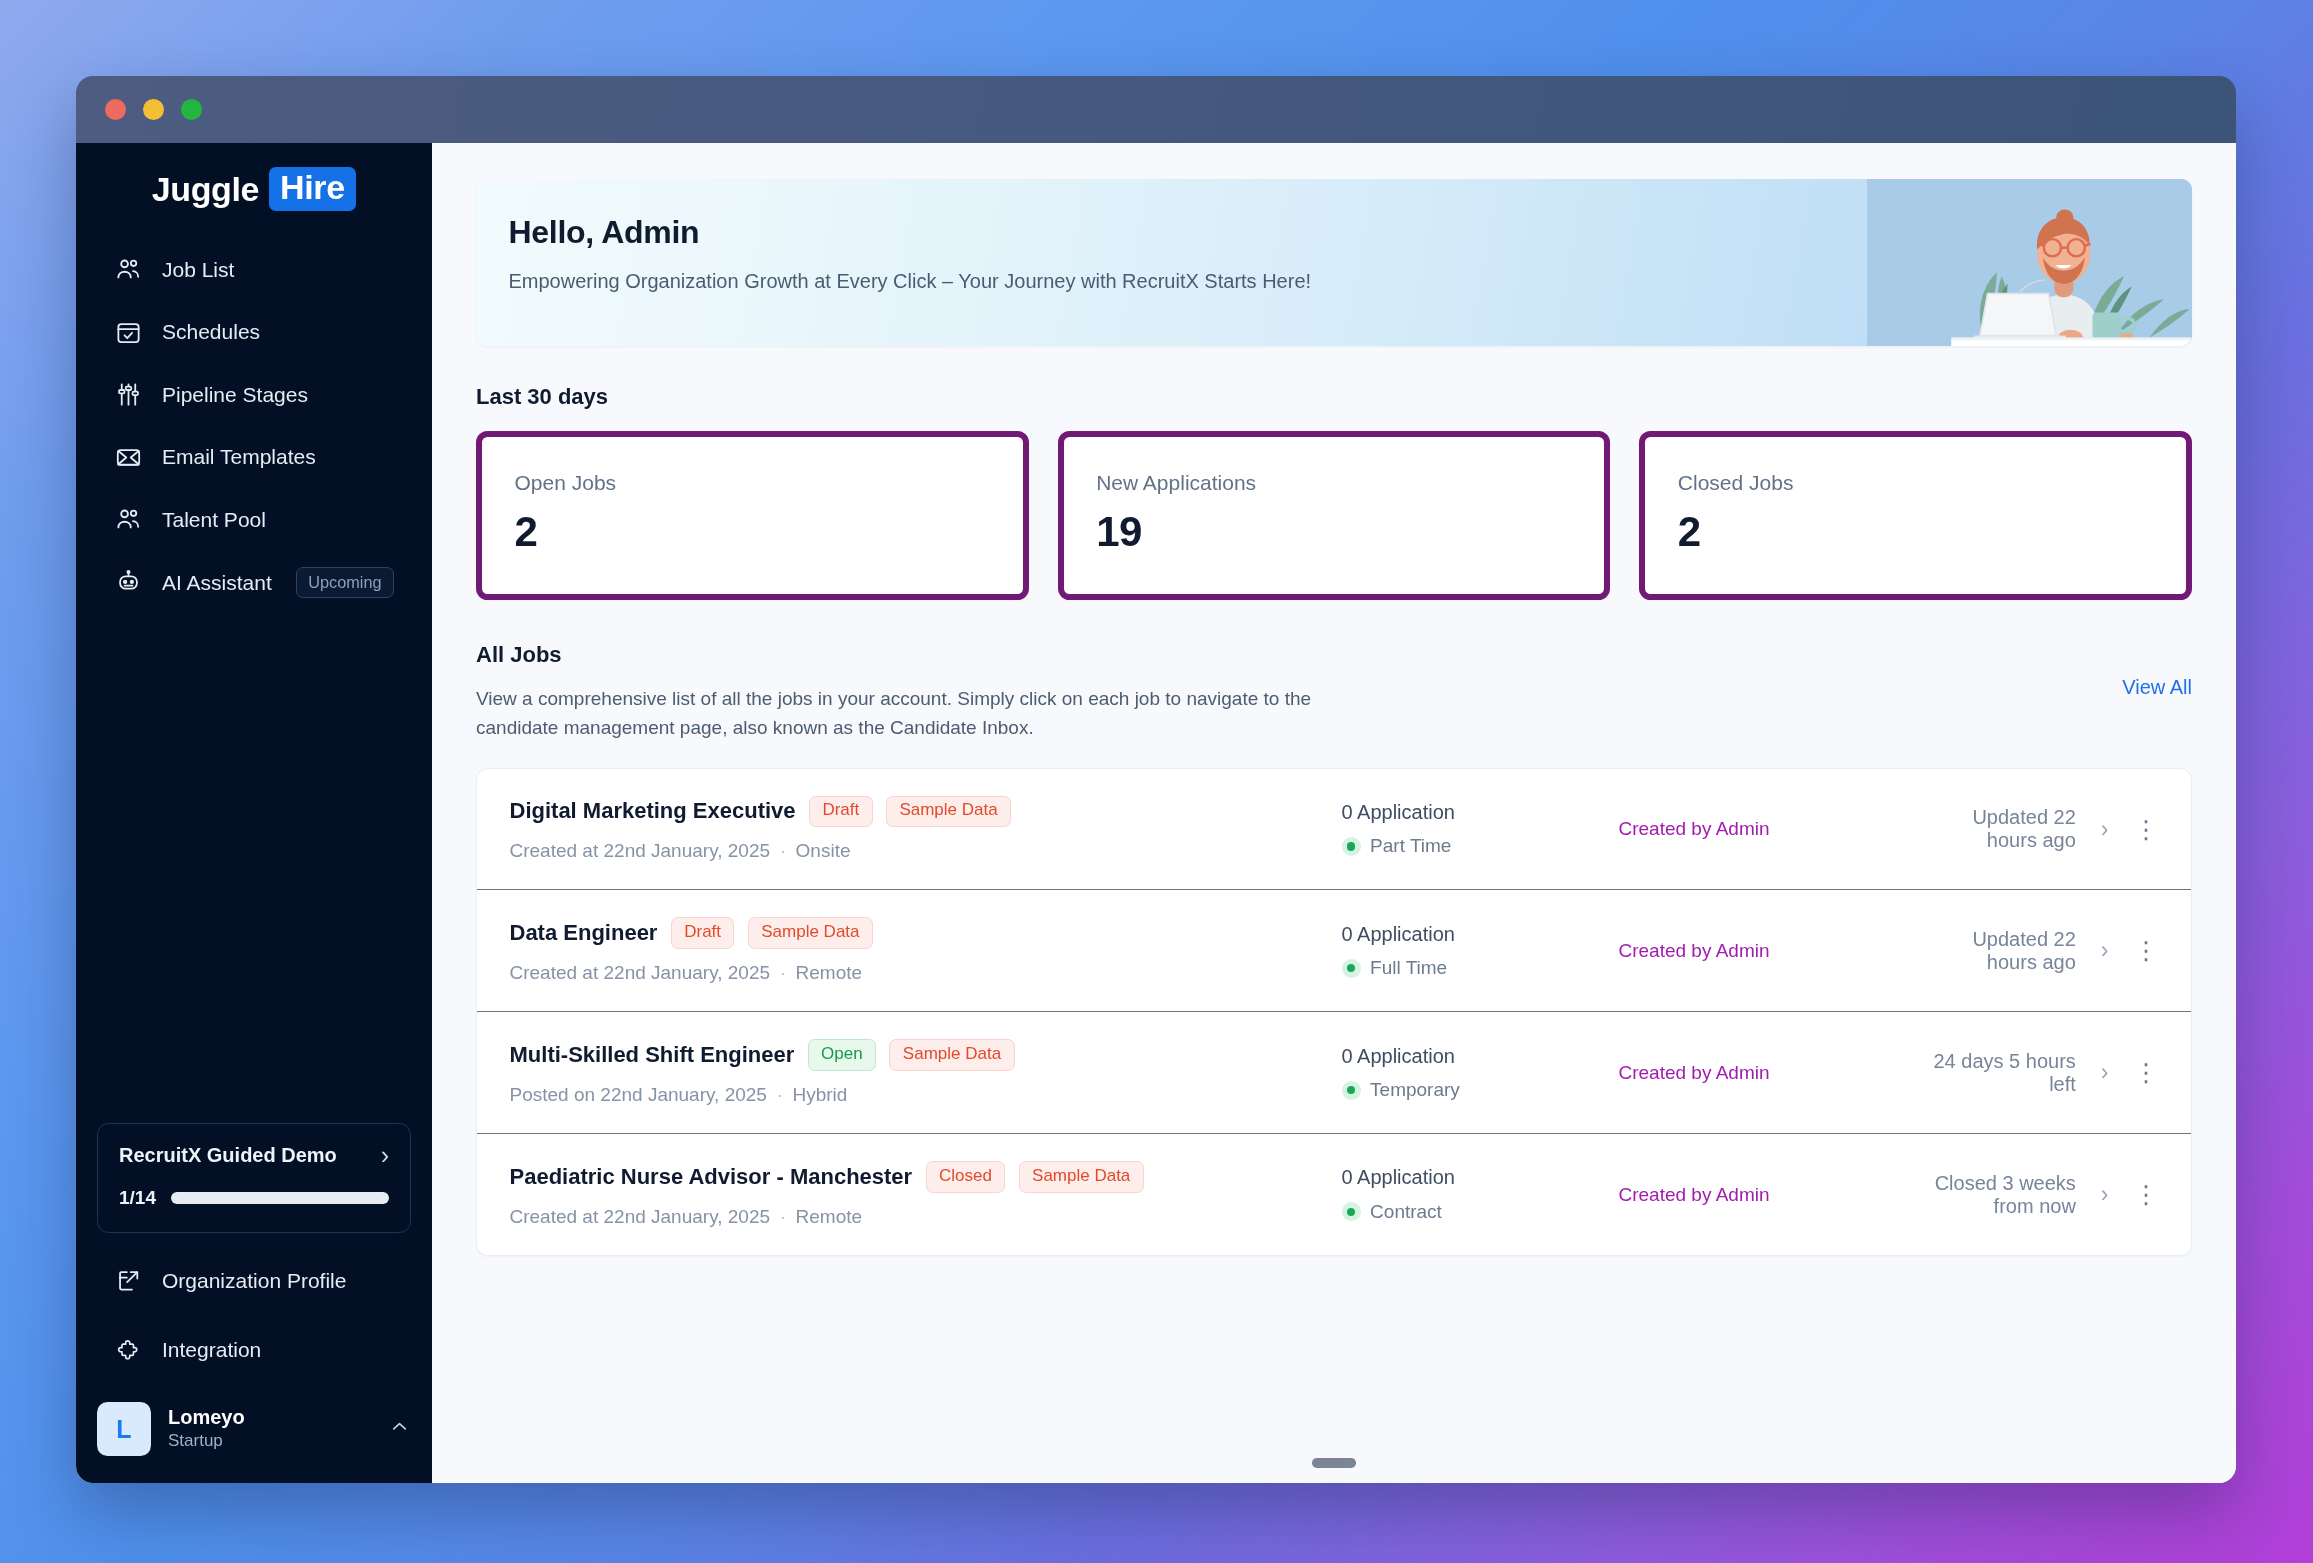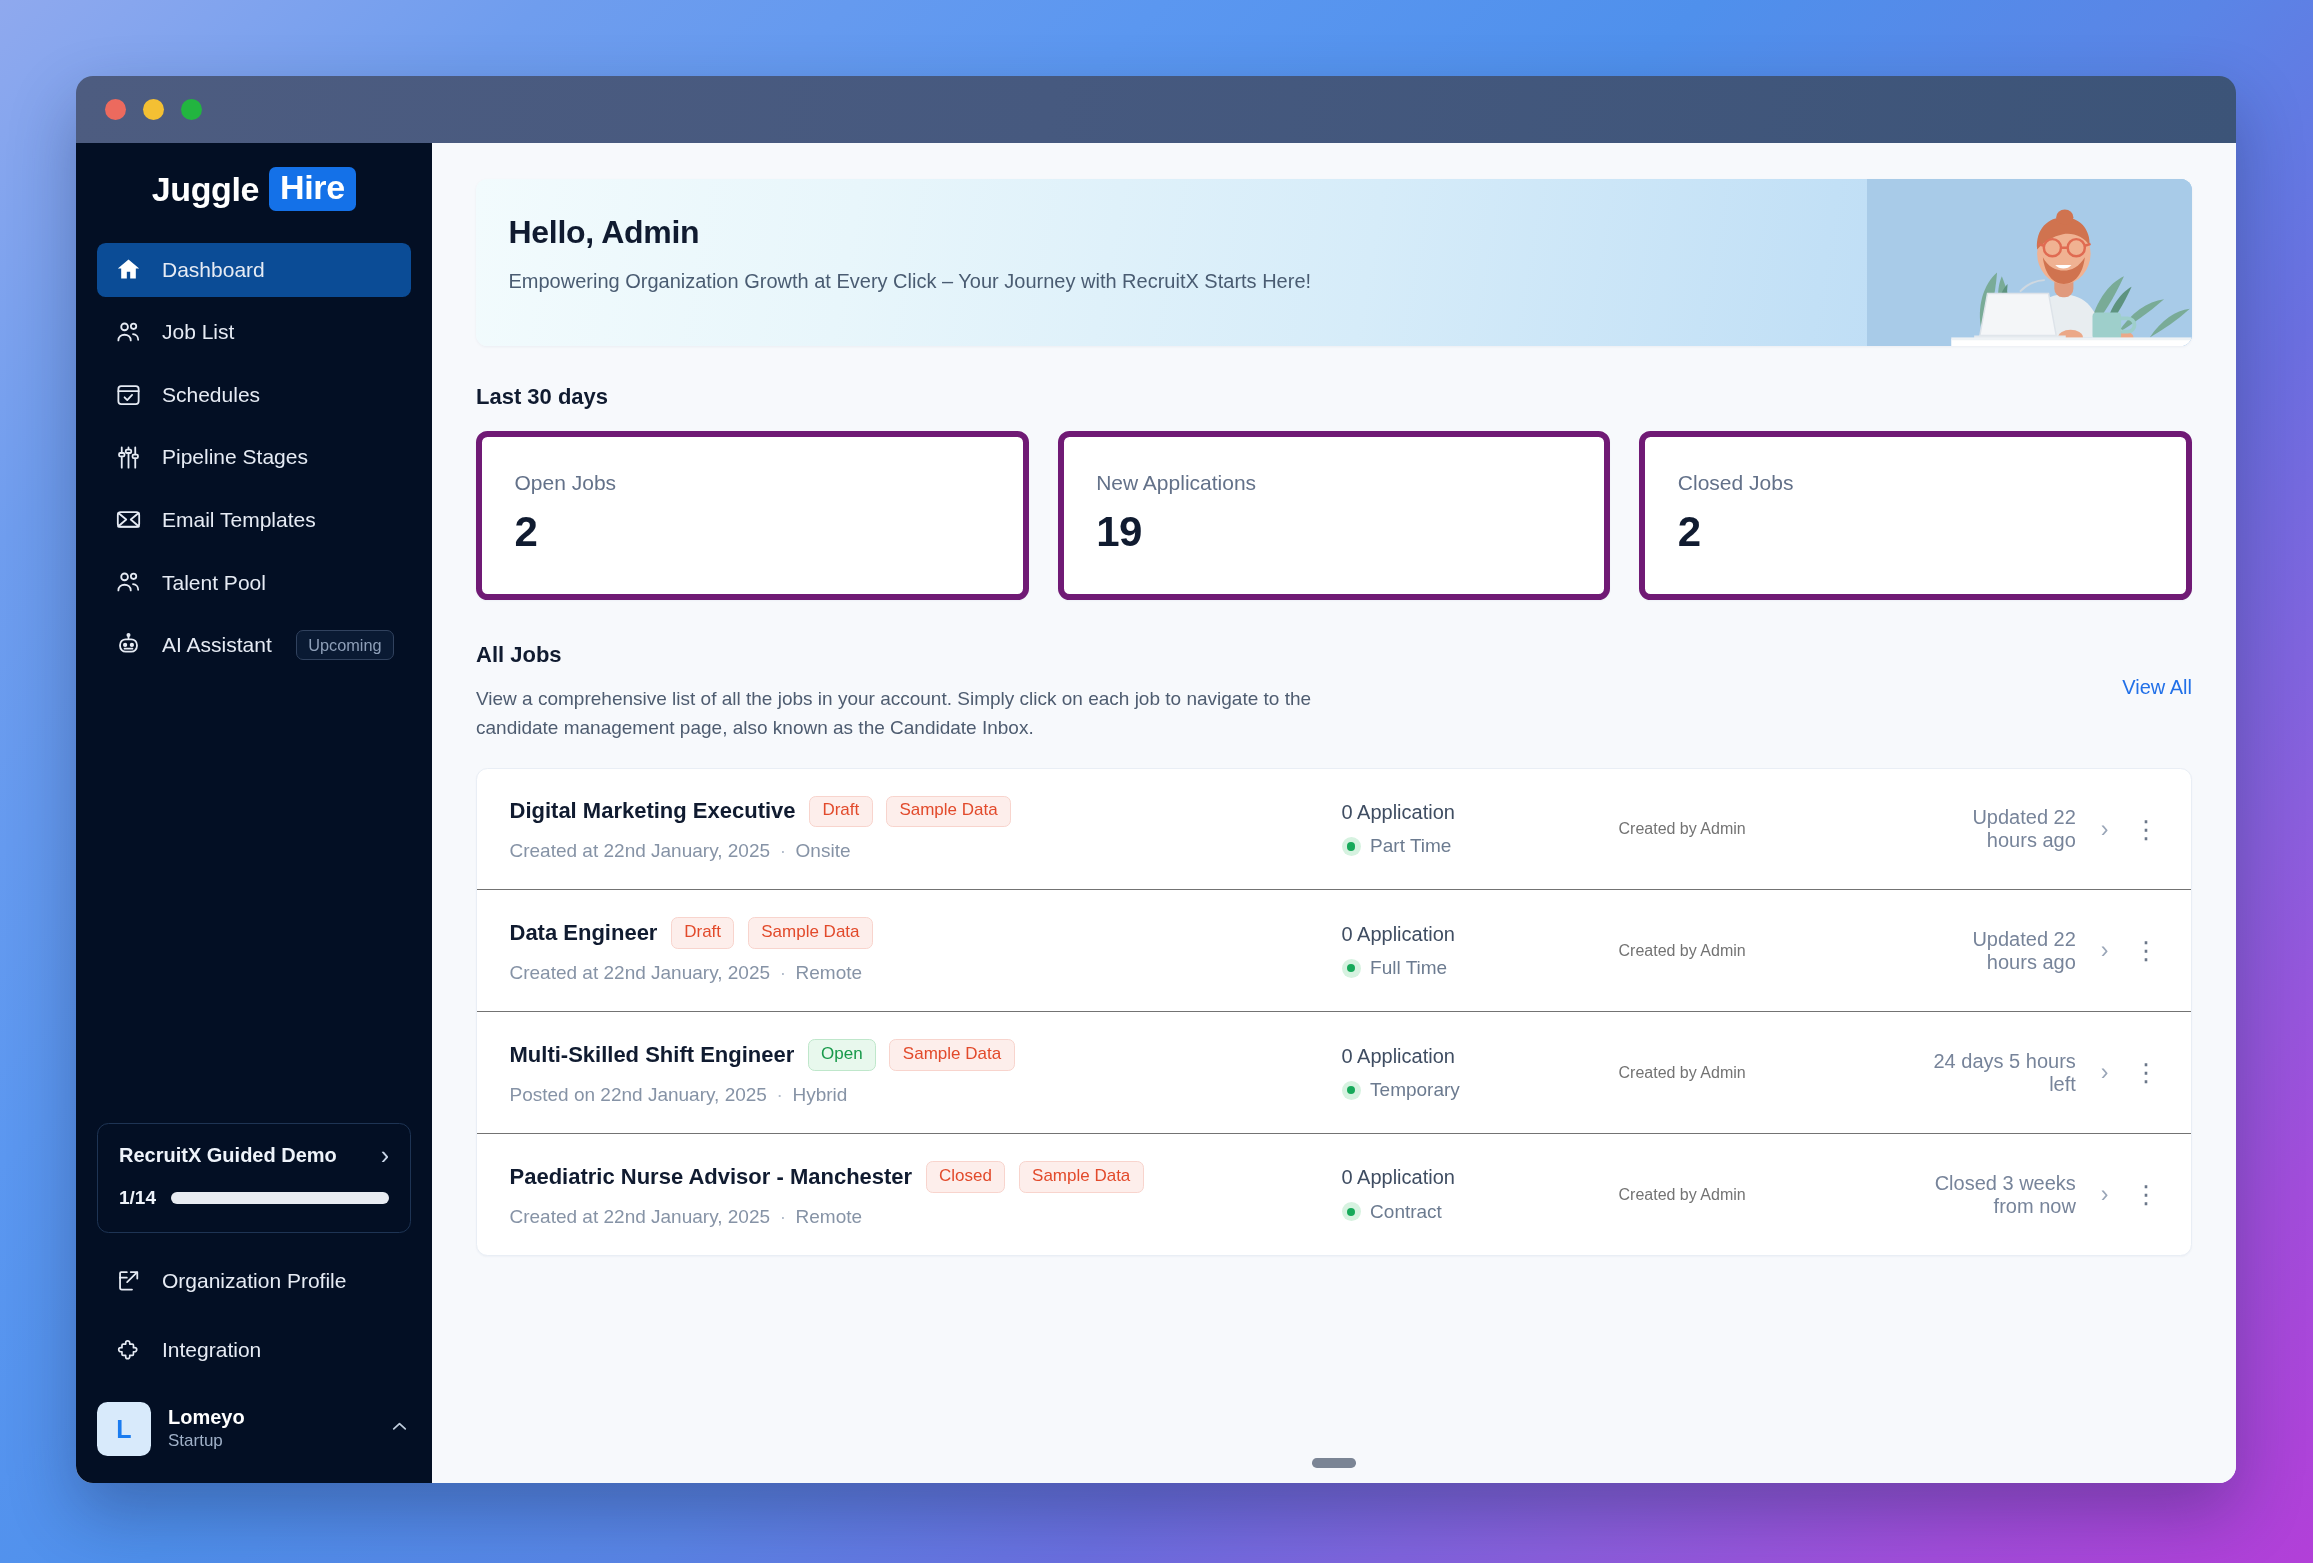--- a/index.html
+++ b/index.html
@@ -262,21 +262,21 @@
   .job-apps-count { font-size: 20px; color: #3f4d62; }
   .job-type { display: flex; align-items: center; margin-top: 11.5px; }
   .type-dot {
     width: 19px; height: 19px; border-radius: 50%;
     background: #d6f2e0; display: flex; align-items: center; justify-content: center;
     margin-right: 9.6px; flex: 0 0 19px;
   }
   .type-dot i { width: 8.6px; height: 8.6px; border-radius: 50%; background: #17a95a; display: block; }
   .job-type-label { font-size: 19px; color: #6c7b90; }
 
-  .job-creator { flex: 0 0 315px; font-size: 16px; color: #737373; }
+  .job-creator { flex: 0 0 315px; font-size: 19px; color: #a21caf; }
   .job-time {
     flex: 1; text-align: right; font-size: 20px; color: #77849a;
     display: flex; align-items: center; justify-content: flex-end; gap: 25px;
   }
   .row-chevron { color: #9aa6b8; font-size: 23px; line-height: 1; }
   .row-kebab { color: #6b7789; font-size: 25px; line-height: .6; letter-spacing: 0; }
 
   .window-handle {
     position: absolute;
     left: 50%;
@@ -302,28 +302,20 @@
 
     <aside class="sidebar">
 
       <div class="logo-wrap">
         <span class="logo-text">Juggle</span>
           <span class="logo-badge">Hire</span>
       </div>
 
       <nav class="nav">
 
-        <div class="nav-item active">
-          <span class="nav-ico">
-            <svg width="27" height="27" viewBox="0 0 24 24" fill="#ffffff">
-                <path d="M12 3 2.5 11h3v9h5v-6h3v6h5v-9h3z"></path>
-              </svg>
-          </span>
-          <span class="nav-label">Dashboard</span>
-        </div>
 
         <div class="nav-item">
           <span class="nav-ico">
             <svg width="27" height="27" viewBox="0 0 24 24" fill="none" stroke="#e6ebf4" stroke-width="1.6" stroke-linecap="round" stroke-linejoin="round">
                 <circle cx="8.5" cy="7" r="3"></circle>
                 <circle cx="16.5" cy="6.5" r="2.4"></circle>
                 <path d="M3 19c0-3 2.5-5 5.5-5s5.5 2 5.5 5"></path>
                 <path d="M16 13.5c2.6.2 4.6 2.3 4.6 5"></path>
               </svg>
           </span>

